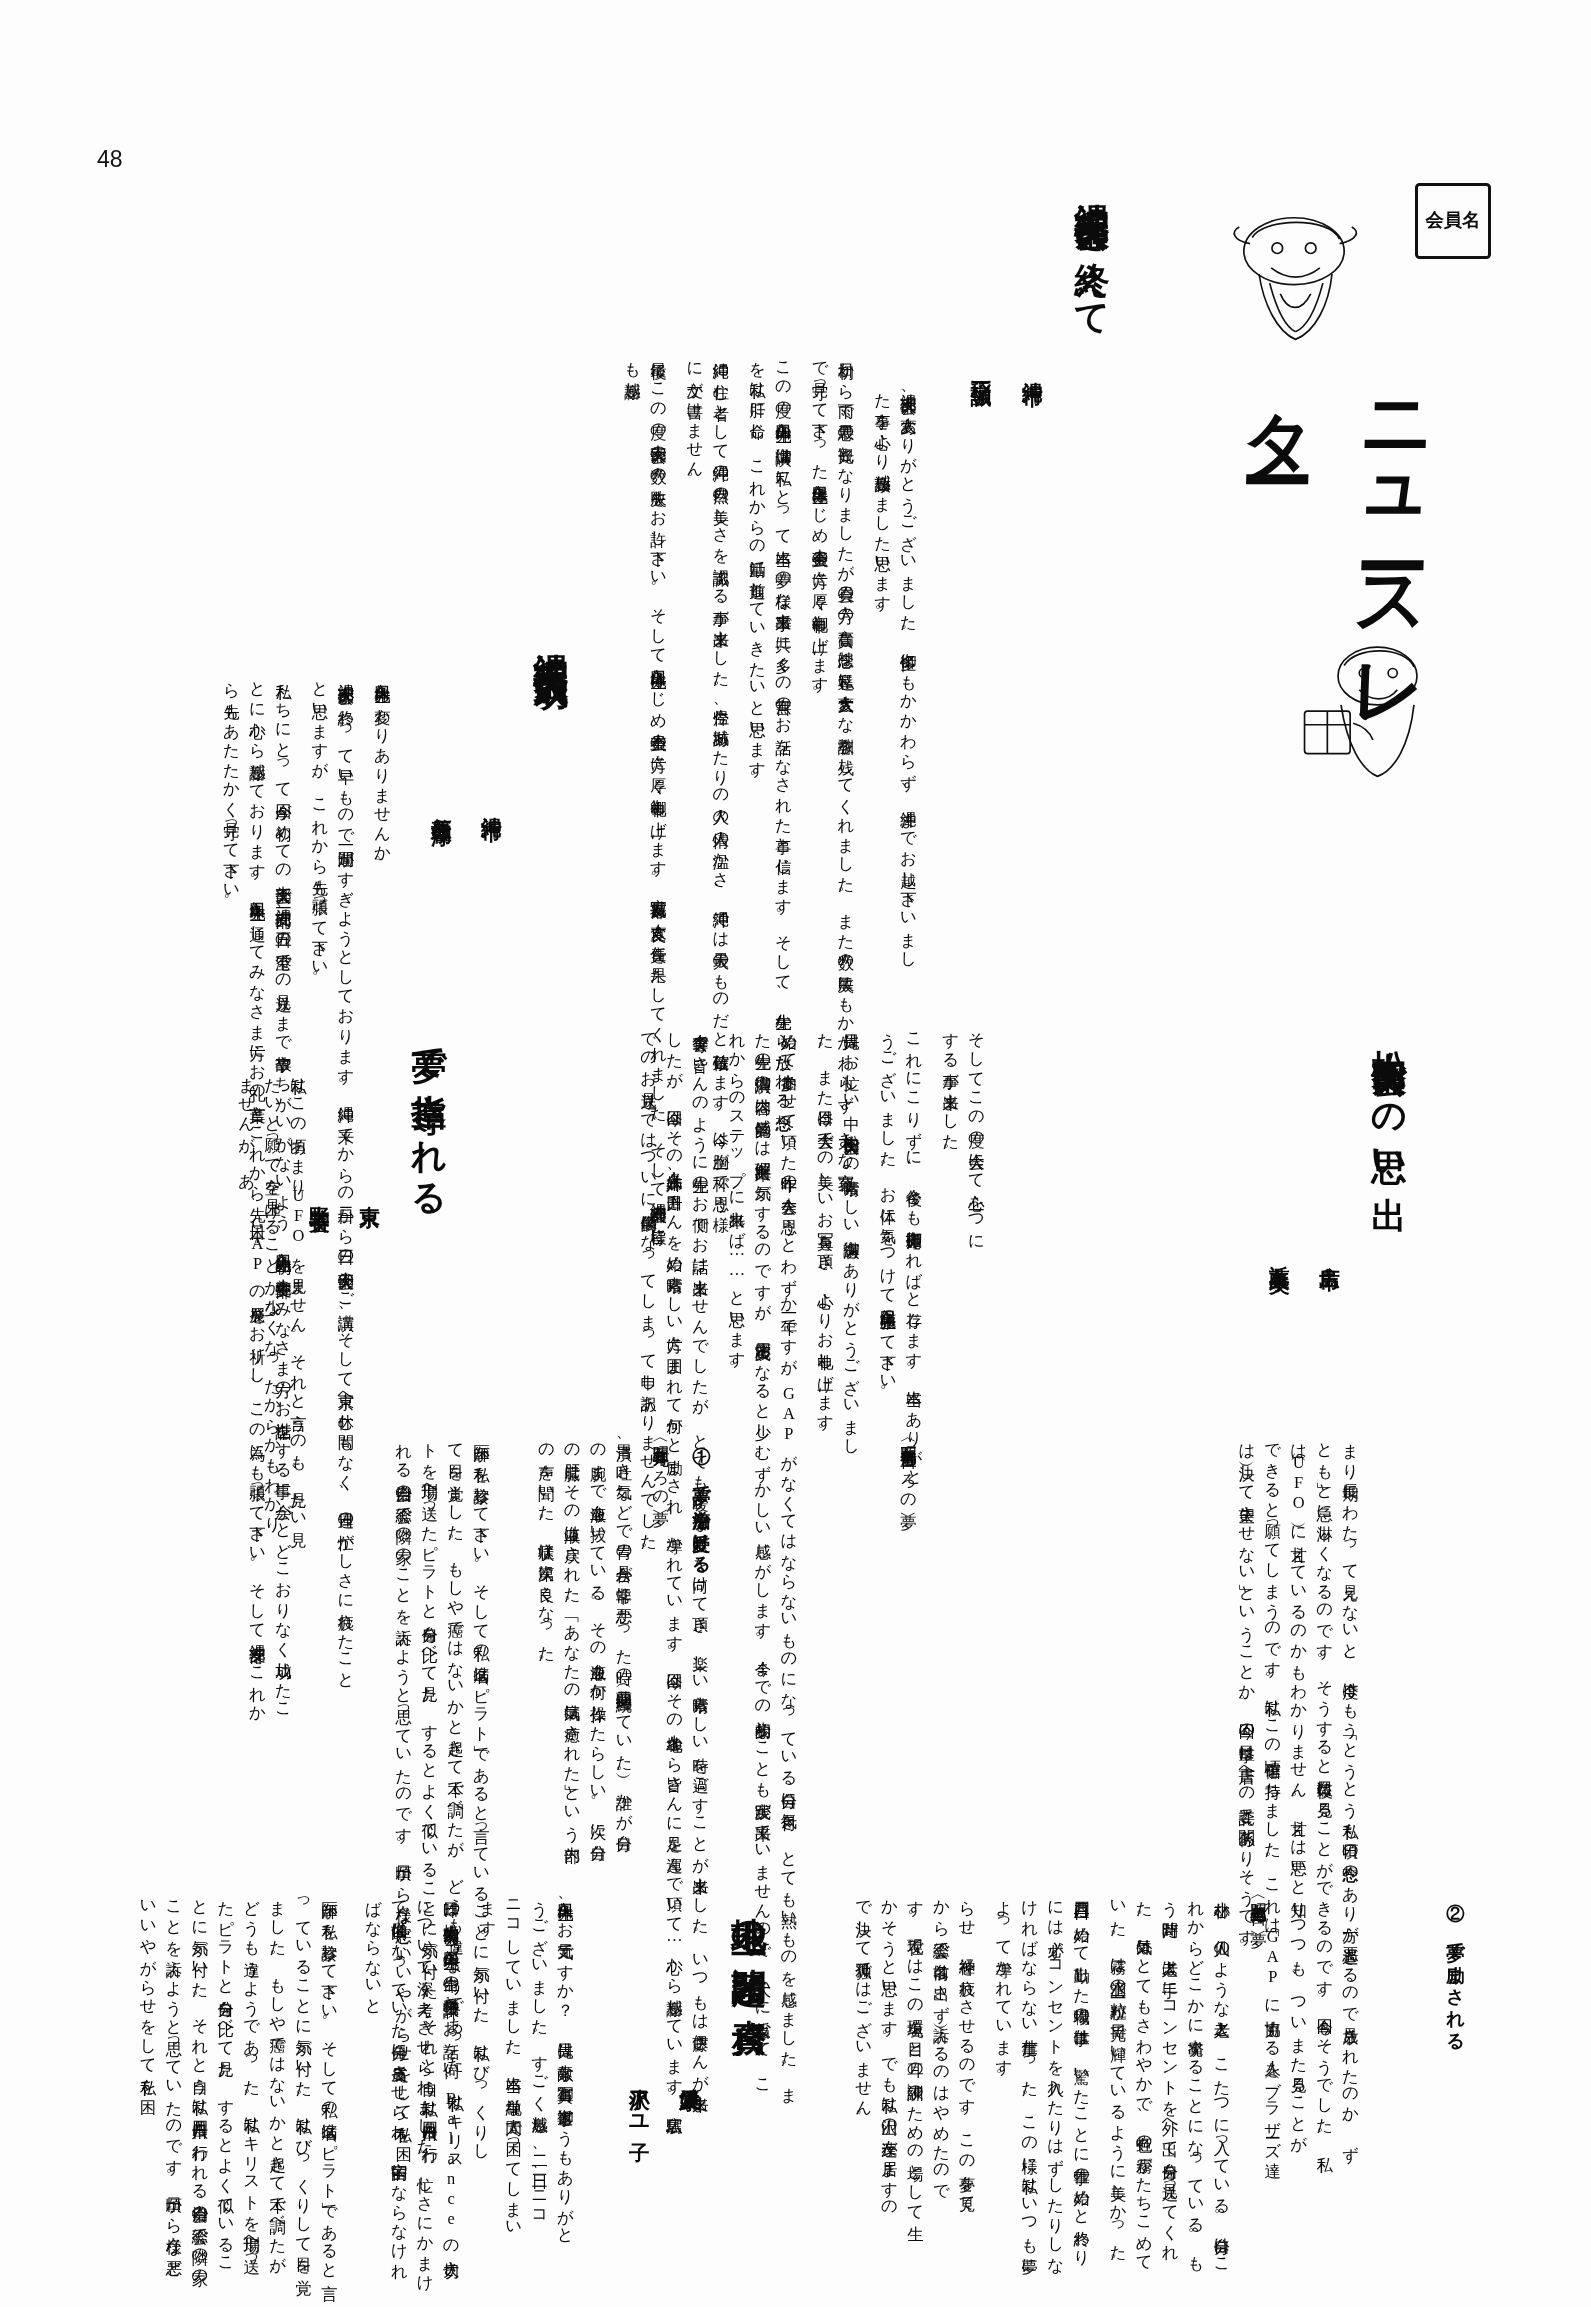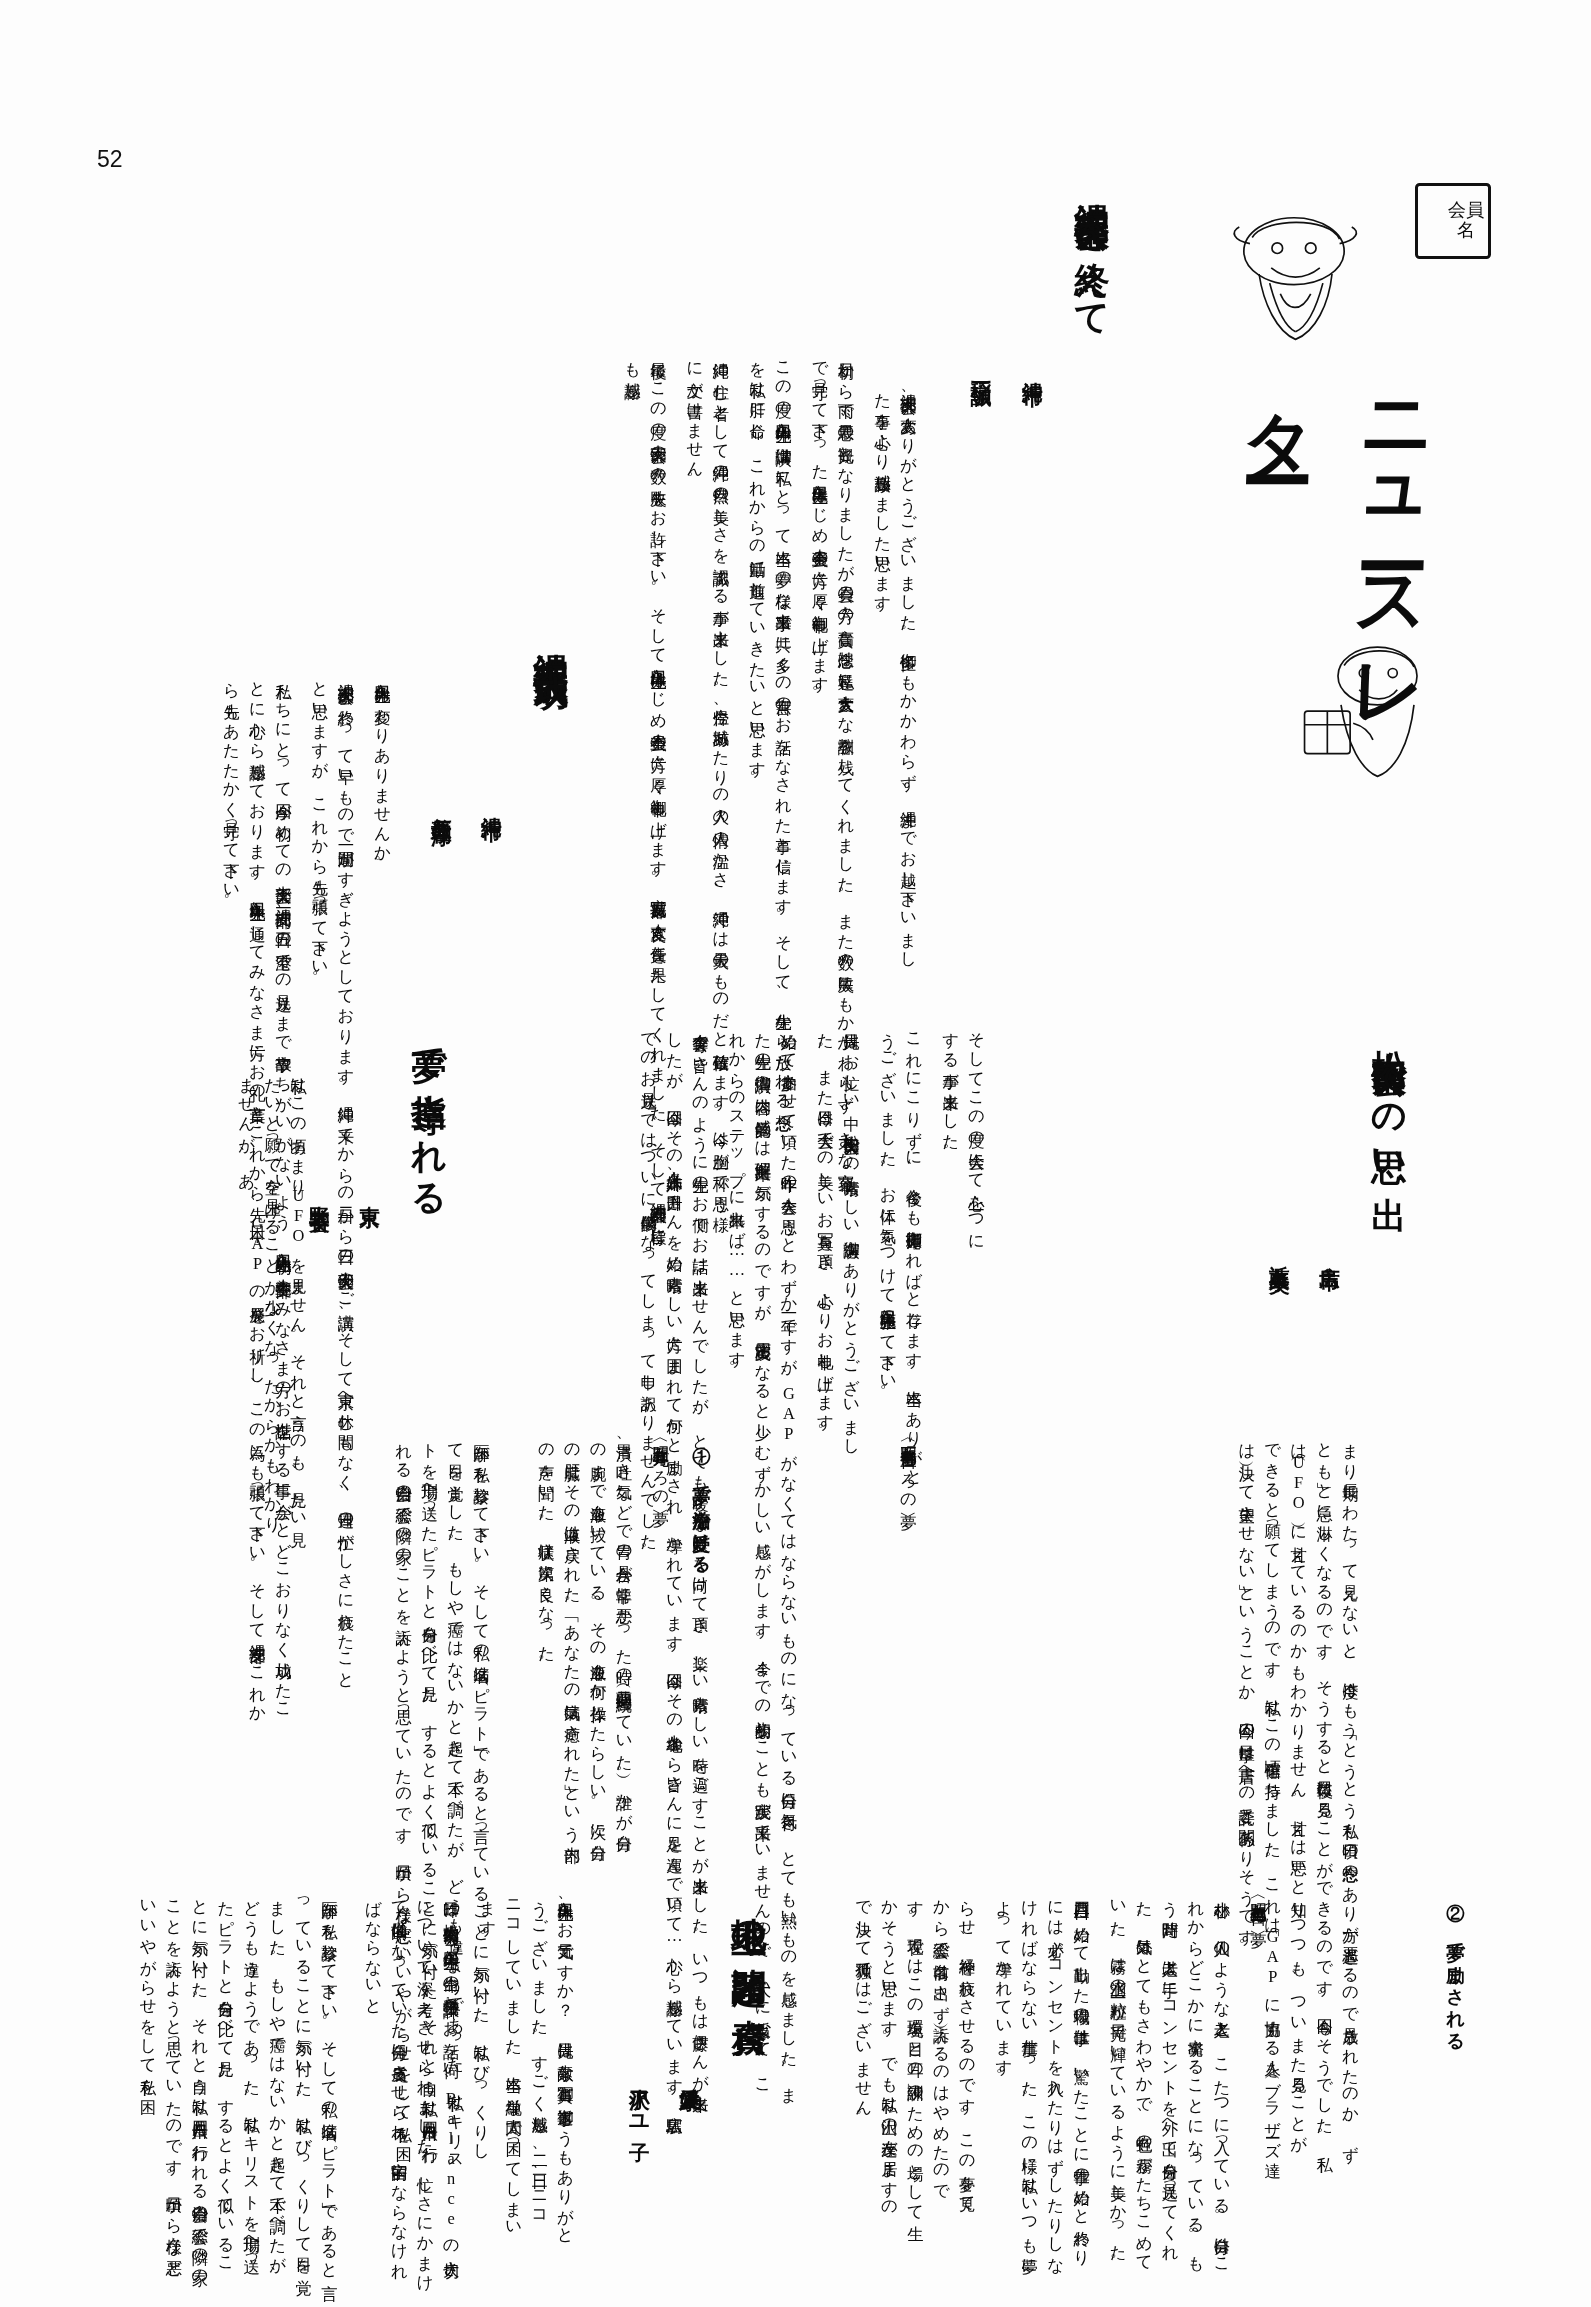--- a/index.html
+++ b/index.html
@@ -87,24 +87,23 @@
     width: 70px;
     height: 70px;
     border: 3.8px solid #111;
     border-radius: 4.6px;
     display: flex;
     align-items: center;
     justify-content: center;
   }
   .stamp span {
     font-size: 18.3px;
-    font-weight: normal;
+    font-weight: bold;
     line-height: 1.05;
-    text-align: center;
-    margin-left: 26px;
+    text-align: right;
   }
   .sketch {
     position: absolute;
     left: 7.6px;
     top: 23px;
     width: 228px;
     height: 152px;
   }
   .sketch2 {
     position: absolute;
@@ -116,21 +115,21 @@
   .dream-head {
     font-size: 18.3px;
     font-weight: bold;
   }
 </style>
 </head>
 <body>
 
 <div class="page">
 
-  <div class="page-number">52</div>
+  <div class="page-number">48</div>
 
   <div class="masthead">
     <div class="stamp">
       <span>会員名</span>
     </div>
     <svg class="sketch" viewBox="0 0 300 200">
       <g fill="none" stroke="#111" stroke-width="2.2">
         <ellipse cx="150" cy="70" rx="66" ry="44"></ellipse>
         <path d="M95 52 C110 26 196 24 210 54"></path>
         <path d="M92 60 C70 56 66 44 78 38"></path>

